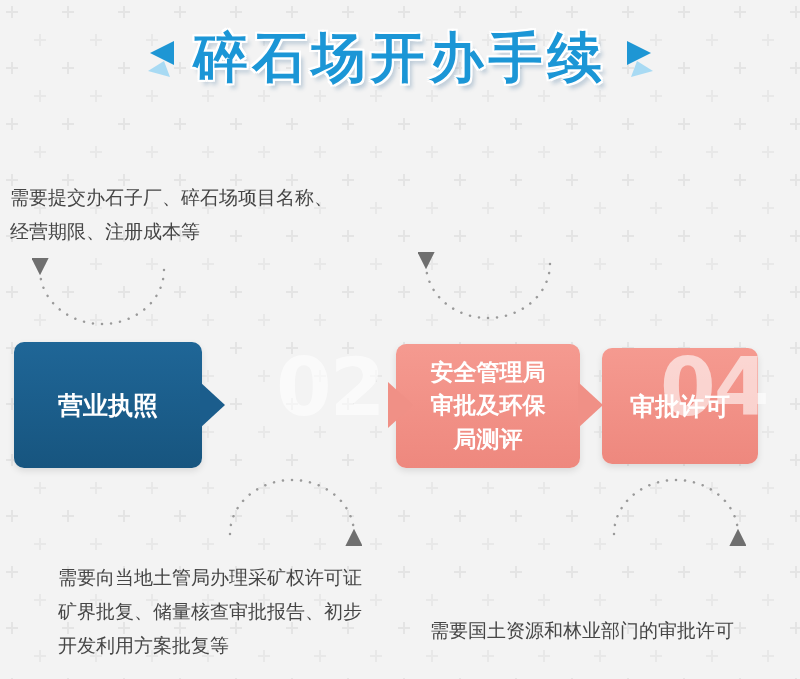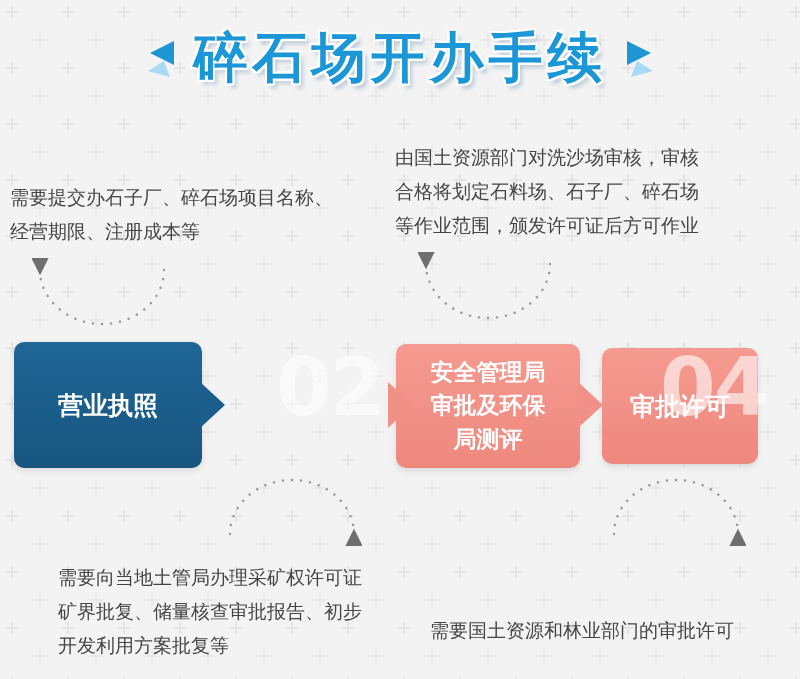--- a/index.html
+++ b/index.html
@@ -96,23 +96,20 @@
     </svg>
     <h1 class="title">碎石场开办手续</h1>
     <svg class="deco" width="34" height="40">
       <polygon points="4,2 4,26 28,14" fill="#1e96d4"></polygon>
       <polygon points="14,22 8,38 30,32" fill="#a8daf3"></polygon>
     </svg>
   </div>
 
   <p class="note note-top-left">需要提交办石子厂、碎石场项目名称、
 经营期限、注册成本等</p>
-  <p class="note note-top-right">由国土资源部门对洗沙场审核，审核
-合格将划定石料场、石子厂、碎石场
-等作业范围，颁发许可证后方可作业</p>
   <p class="note note-bottom-left">需要向当地土管局办理采矿权许可证
 矿界批复、储量核查审批报告、初步
 开发利用方案批复等</p>
   <p class="note note-bottom-right">需要国土资源和林业部门的审批许可</p>
 
   <svg class="arc arc-top-left" width="140" height="74">
     <defs>
       <marker id="ah1" viewBox="0 0 10 10" refX="7" refY="5" markerWidth="7" markerHeight="7" orient="auto">
         <path d="M0,0 L10,5 L0,10 z" fill="#6f6f6f"></path>
       </marker>

